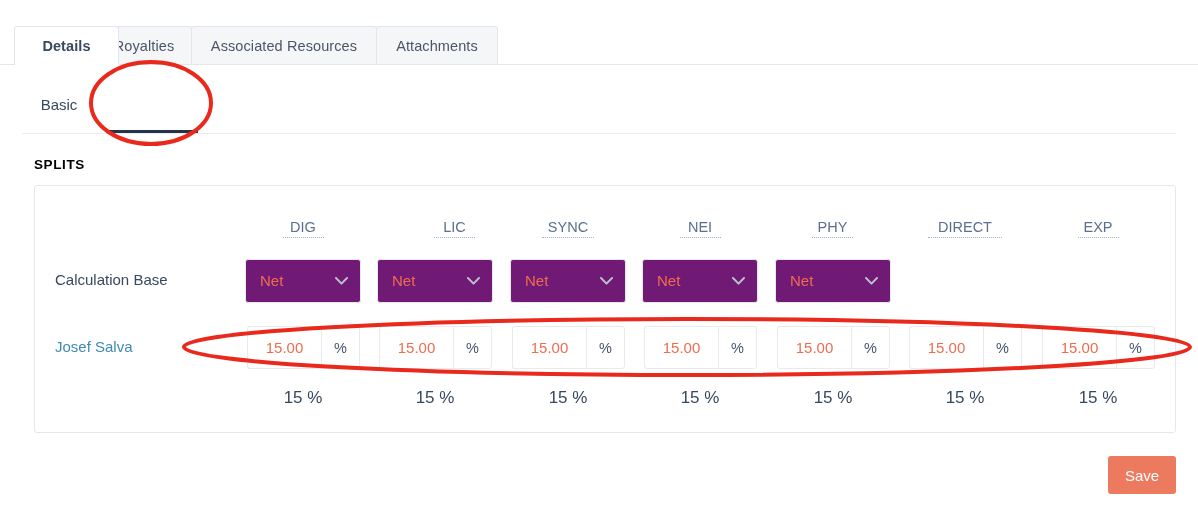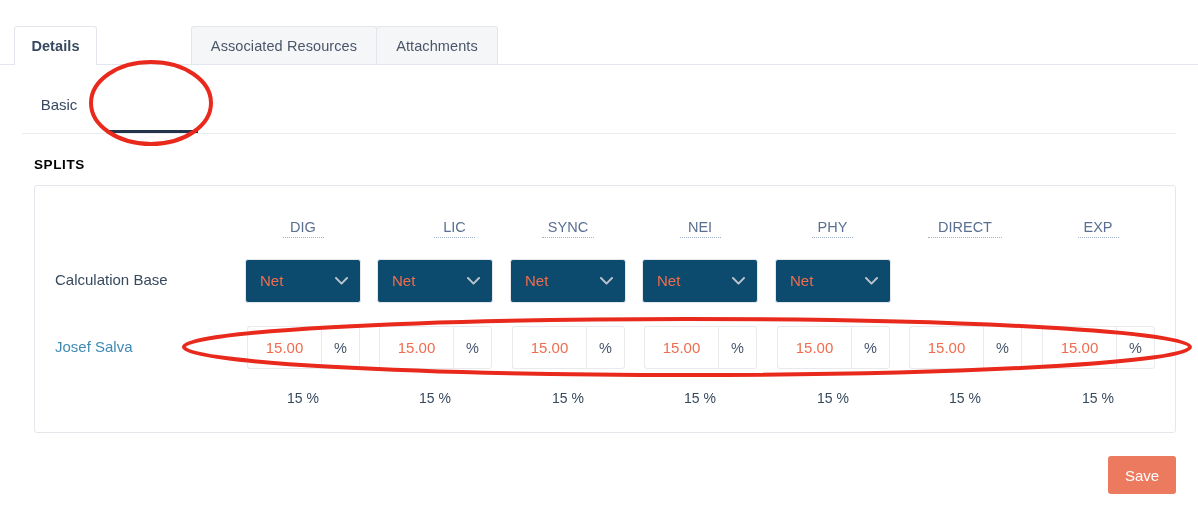--- a/index.html
+++ b/index.html
@@ -36,21 +36,21 @@
   }
   .tab.active{
     background:#ffffff;
     color:#36495f;
     font-weight:bold;
     z-index:3;
   }
   .tab.active:after{
     content:"";position:absolute;left:0;right:0;bottom:-1px;height:2px;background:#ffffff;
   }
-  #tab0{left:14px;width:83px;}
+  #tab0{left:14px;width:105px;}
   #tab1{left:96px;width:96px;}
   #tab2{left:191px;width:186px;}
   #tab3{left:376px;width:122px;}
 
   
   .subtabs{position:absolute;left:0;top:82px;width:1198px;height:56px;}
   .subtab{
     position:absolute;top:0;height:44px;
     display:flex;align-items:center;justify-content:center;
     font-size:15px;color:#36495f;cursor:pointer;
@@ -91,21 +91,21 @@
 
   .row-label{
     position:absolute;font-size:15px;
   }
   #calcbase-label{left:55px;top:271px;color:#36495f;}
   #person-label{left:55px;top:338px;color:#3f8ab5;cursor:pointer;}
 
   .dropdown{
     position:absolute;top:259px;height:44px;width:116px;
     box-sizing:border-box;
-    border:1px solid #e4e7ec;border-radius:3px;background:#0c4a6e;
+    border:1px solid #e4e7ec;border-radius:3px;background:#701a75;
     cursor:pointer;
   }
   .dropdown .dd-val{
     position:absolute;left:14px;top:12px;font-size:15px;color:#ef6d4e;
   }
   .dropdown .chev{
     position:absolute;right:12px;top:17px;width:13px;height:8px;
   }
 
   .inputgrp{
@@ -122,21 +122,21 @@
   }
   .inputgrp .addon{
     flex:0 0 39px;height:43px;box-sizing:border-box;
     border:1px solid #e8eaee;border-radius:0 3px 3px 0;
     background:#fff;color:#46566e;font-size:14.5px;
     display:flex;align-items:center;justify-content:center;
   }
   .total{
     position:absolute;top:388px;height:20px;
     display:flex;align-items:center;justify-content:center;
-    font-size:14px;color:#36495f;
+    font-size:17px;color:#36495f;
   }
 
   
   .save-btn{
     position:absolute;left:1108px;top:456px;width:68px;height:38px;
     background:#ec7a5e;color:#ffffff;border:none;border-radius:3px;
     font-size:15px;font-family:"Liberation Sans", sans-serif;
     display:flex;align-items:center;justify-content:center;
     cursor:pointer;
   }
@@ -148,20 +148,23 @@
   }
 </style>
 </head>
 <body>
 
 <div id="root">
 
   <div class="tabbar">
     <div class="tab active" id="tab0">
       <span>Details</span>
+    </div>
+    <div class="tab" id="tab1">
+      <span>Royalties</span>
     </div>
     <div class="tab" id="tab2">
       <span>Associated Resources</span>
     </div>
     <div class="tab" id="tab3">
       <span>Attachments</span>
     </div>
   </div>
   <div class="tabbar-underline"></div>
 

